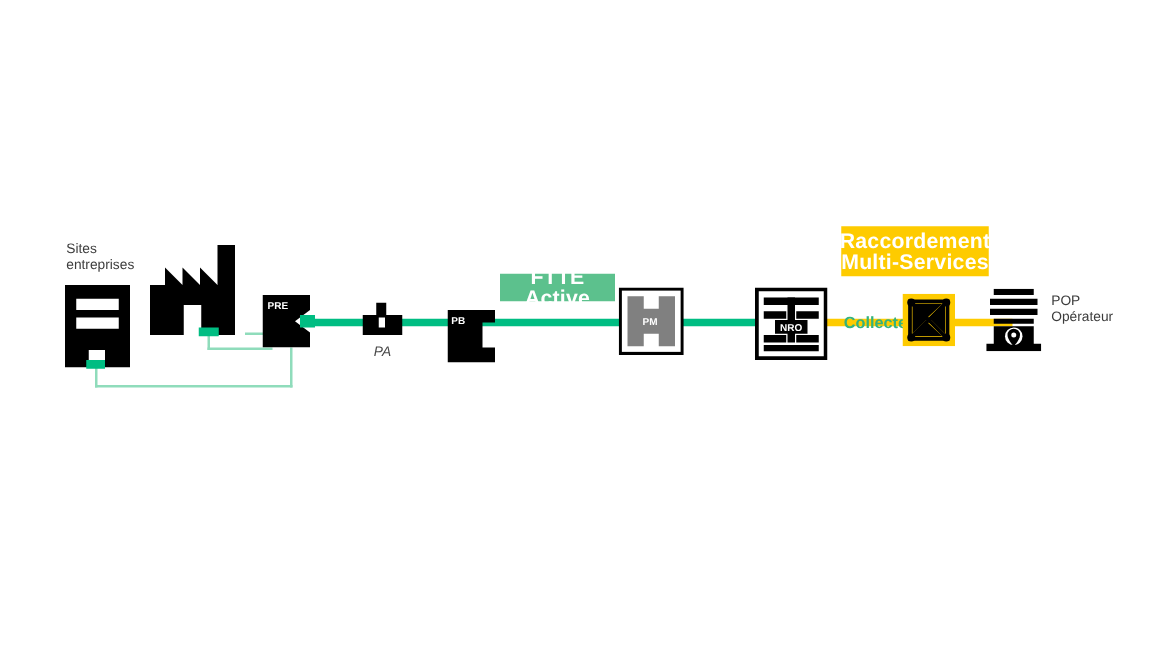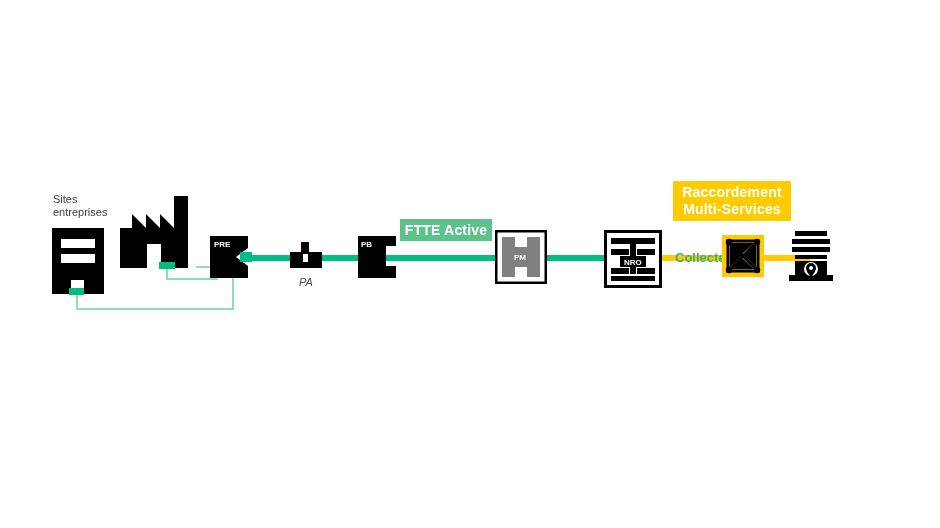--- a/index.html
+++ b/index.html
@@ -28,21 +28,21 @@
     text-align:center;
     font-family:"Liberation Sans",sans-serif;
     font-style:italic;
   }
 
   
   .badge{
     position:absolute;
     color:#ffffff;
     font-weight:bold;
-    font-size:14px;
+    font-size:17px;
     line-height:17px;
     text-align:center;
     letter-spacing:.2px;
     font-family:"Liberation Sans",sans-serif;
     white-space:pre-line;
     display:flex;align-items:center;justify-content:center;
   }
   .badge-green{background:#5cc18d;}
   .badge-yellow{background:#fecb00;}
 
@@ -113,21 +113,21 @@
 
   <div class="icon" style="left:290px;top:242px;">
     <svg width="32" height="26" viewBox="0 0 32 26">
       <rect x="11" y="0" width="8" height="12" fill="#000000"></rect>
       <rect x="0" y="10" width="32" height="16" fill="#000000"></rect>
       <rect x="13" y="12" width="5" height="8" fill="#ffffff"></rect>
     </svg>
   </div>
   <div class="lbl-sm" style="left:286px;top:276px;width:40px;">PA</div>
 
-  <div class="icon" style="left:358px;top:236px;">
+  <div class="icon" style="left:358px;top:248px;">
     <svg width="38" height="42" viewBox="0 0 38 42">
       <path d="M0,0 H38 V10 H28 V30 H38 V42 H0 Z" fill="#000000"></path>
       <text x="3" y="11" font-family="Liberation Sans, sans-serif" font-size="8" font-weight="bold" fill="#ffffff">PB</text>
     </svg>
   </div>
 
   <div class="badge badge-green" style="left:400px;top:219px;width:92px;height:22px;">FTTE Active</div>
 
   <div class="icon" style="left:604px;top:230px;">
     <svg width="58" height="58" viewBox="0 0 58 58">
@@ -180,14 +180,16 @@
       <rect x="3" y="8" width="38" height="5" fill="#000000"></rect>
       <rect x="3" y="16" width="38" height="5" fill="#000000"></rect>
       <rect x="6" y="24" width="32" height="4" fill="#000000"></rect>
       <path d="M0,44 L6,44 L6,30 L38,30 L38,44 L44,44 L44,50 L0,50 Z" fill="#000000"></path>
       <circle cx="22" cy="38" r="7" fill="#ffffff"></circle>
       <path d="M22,32 a5,5 0 0 1 5,5 c0,4 -5,9 -5,9 c0,0 -5,-5 -5,-9 a5,5 0 0 1 5,-5 Z" fill="#000000"></path>
       <circle cx="22" cy="37" r="2" fill="#ffffff"></circle>
     </svg>
   </div>
 
+  <div class="lbl" style="left:841px;top:235px;width:80px;">POP
+Opérateur</div>
 
 </div>
 
 </body></html>

